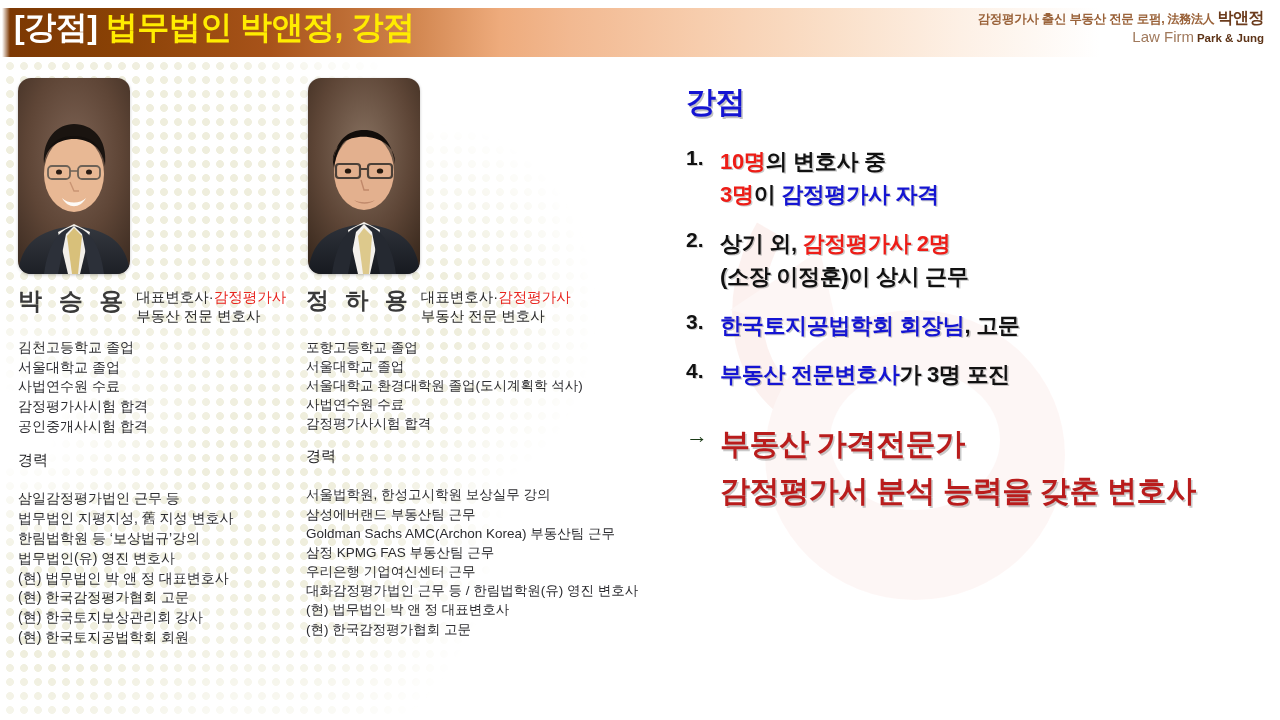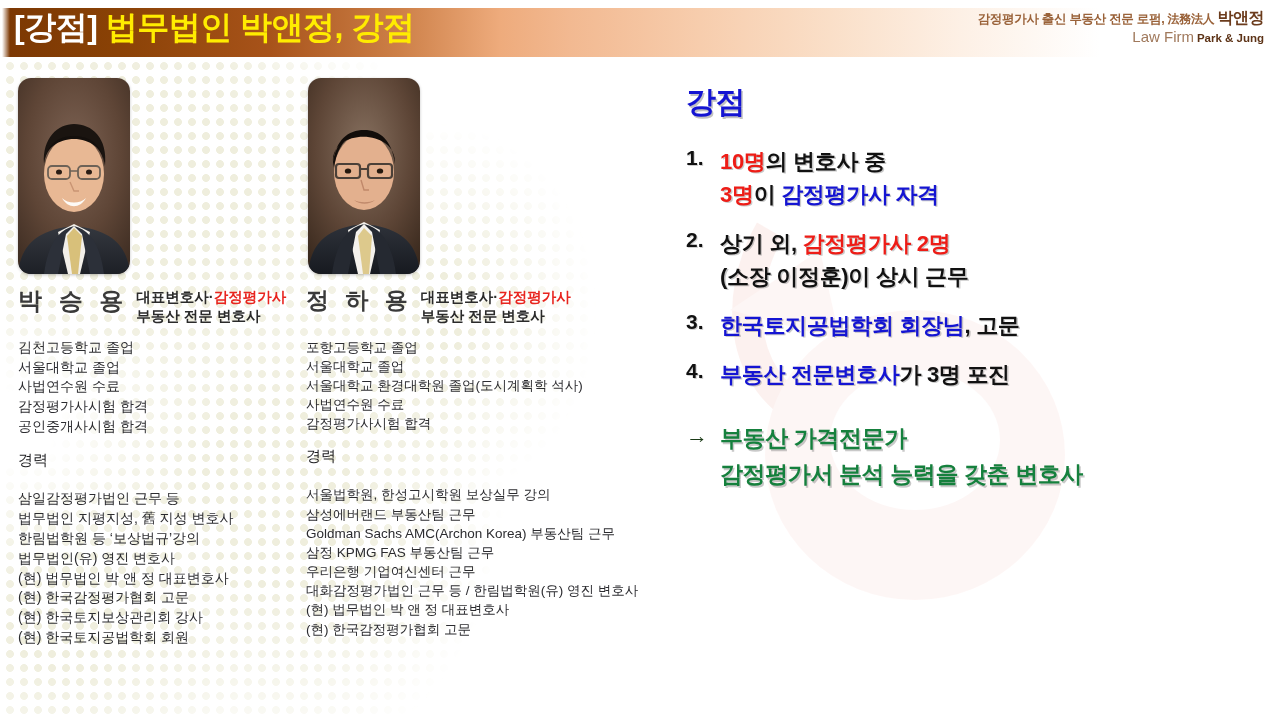--- a/index.html
+++ b/index.html
@@ -145,21 +145,21 @@
     line-height: 1.25;
   }
   .profile-b .person-name { font-size: 23px; letter-spacing: 5px; }
   .title-block {
     margin-left: 8px;
     padding-top: 2px;
     line-height: 1.3;
   }
   .title-block .t-line {
     font-size: 14.5px;
-    font-weight: bold;
+    font-weight: normal;
     color: #2b2b2b;
     white-space: nowrap;
   }
   .t-red { color: #e8251f; }
 
   .edu-list {
     margin-top: 12px;
     line-height: 1.42;
   }
   .edu-list div, .career-list div {
@@ -227,23 +227,23 @@
   }
   .arrow-cell {
     width: 34px;
     flex: 0 0 34px;
     font-size: 22px;
     font-weight: bold;
     color: #1b3b17;
     padding-top: 2px;
   }
   .concl-line {
-    font-size: 23px;
-    font-weight: bold;
-    color: #15803d;
+    font-size: 30px;
+    font-weight: bold;
+    color: #b91c1c;
     line-height: 1.55;
     letter-spacing: -0.4px;
     white-space: nowrap;
     text-shadow: 1.5px 1.5px 0 rgba(120,120,120,0.40);
   }
 </style>
 </head>
 <body>
 
 <div class="dot-bg"></div>

